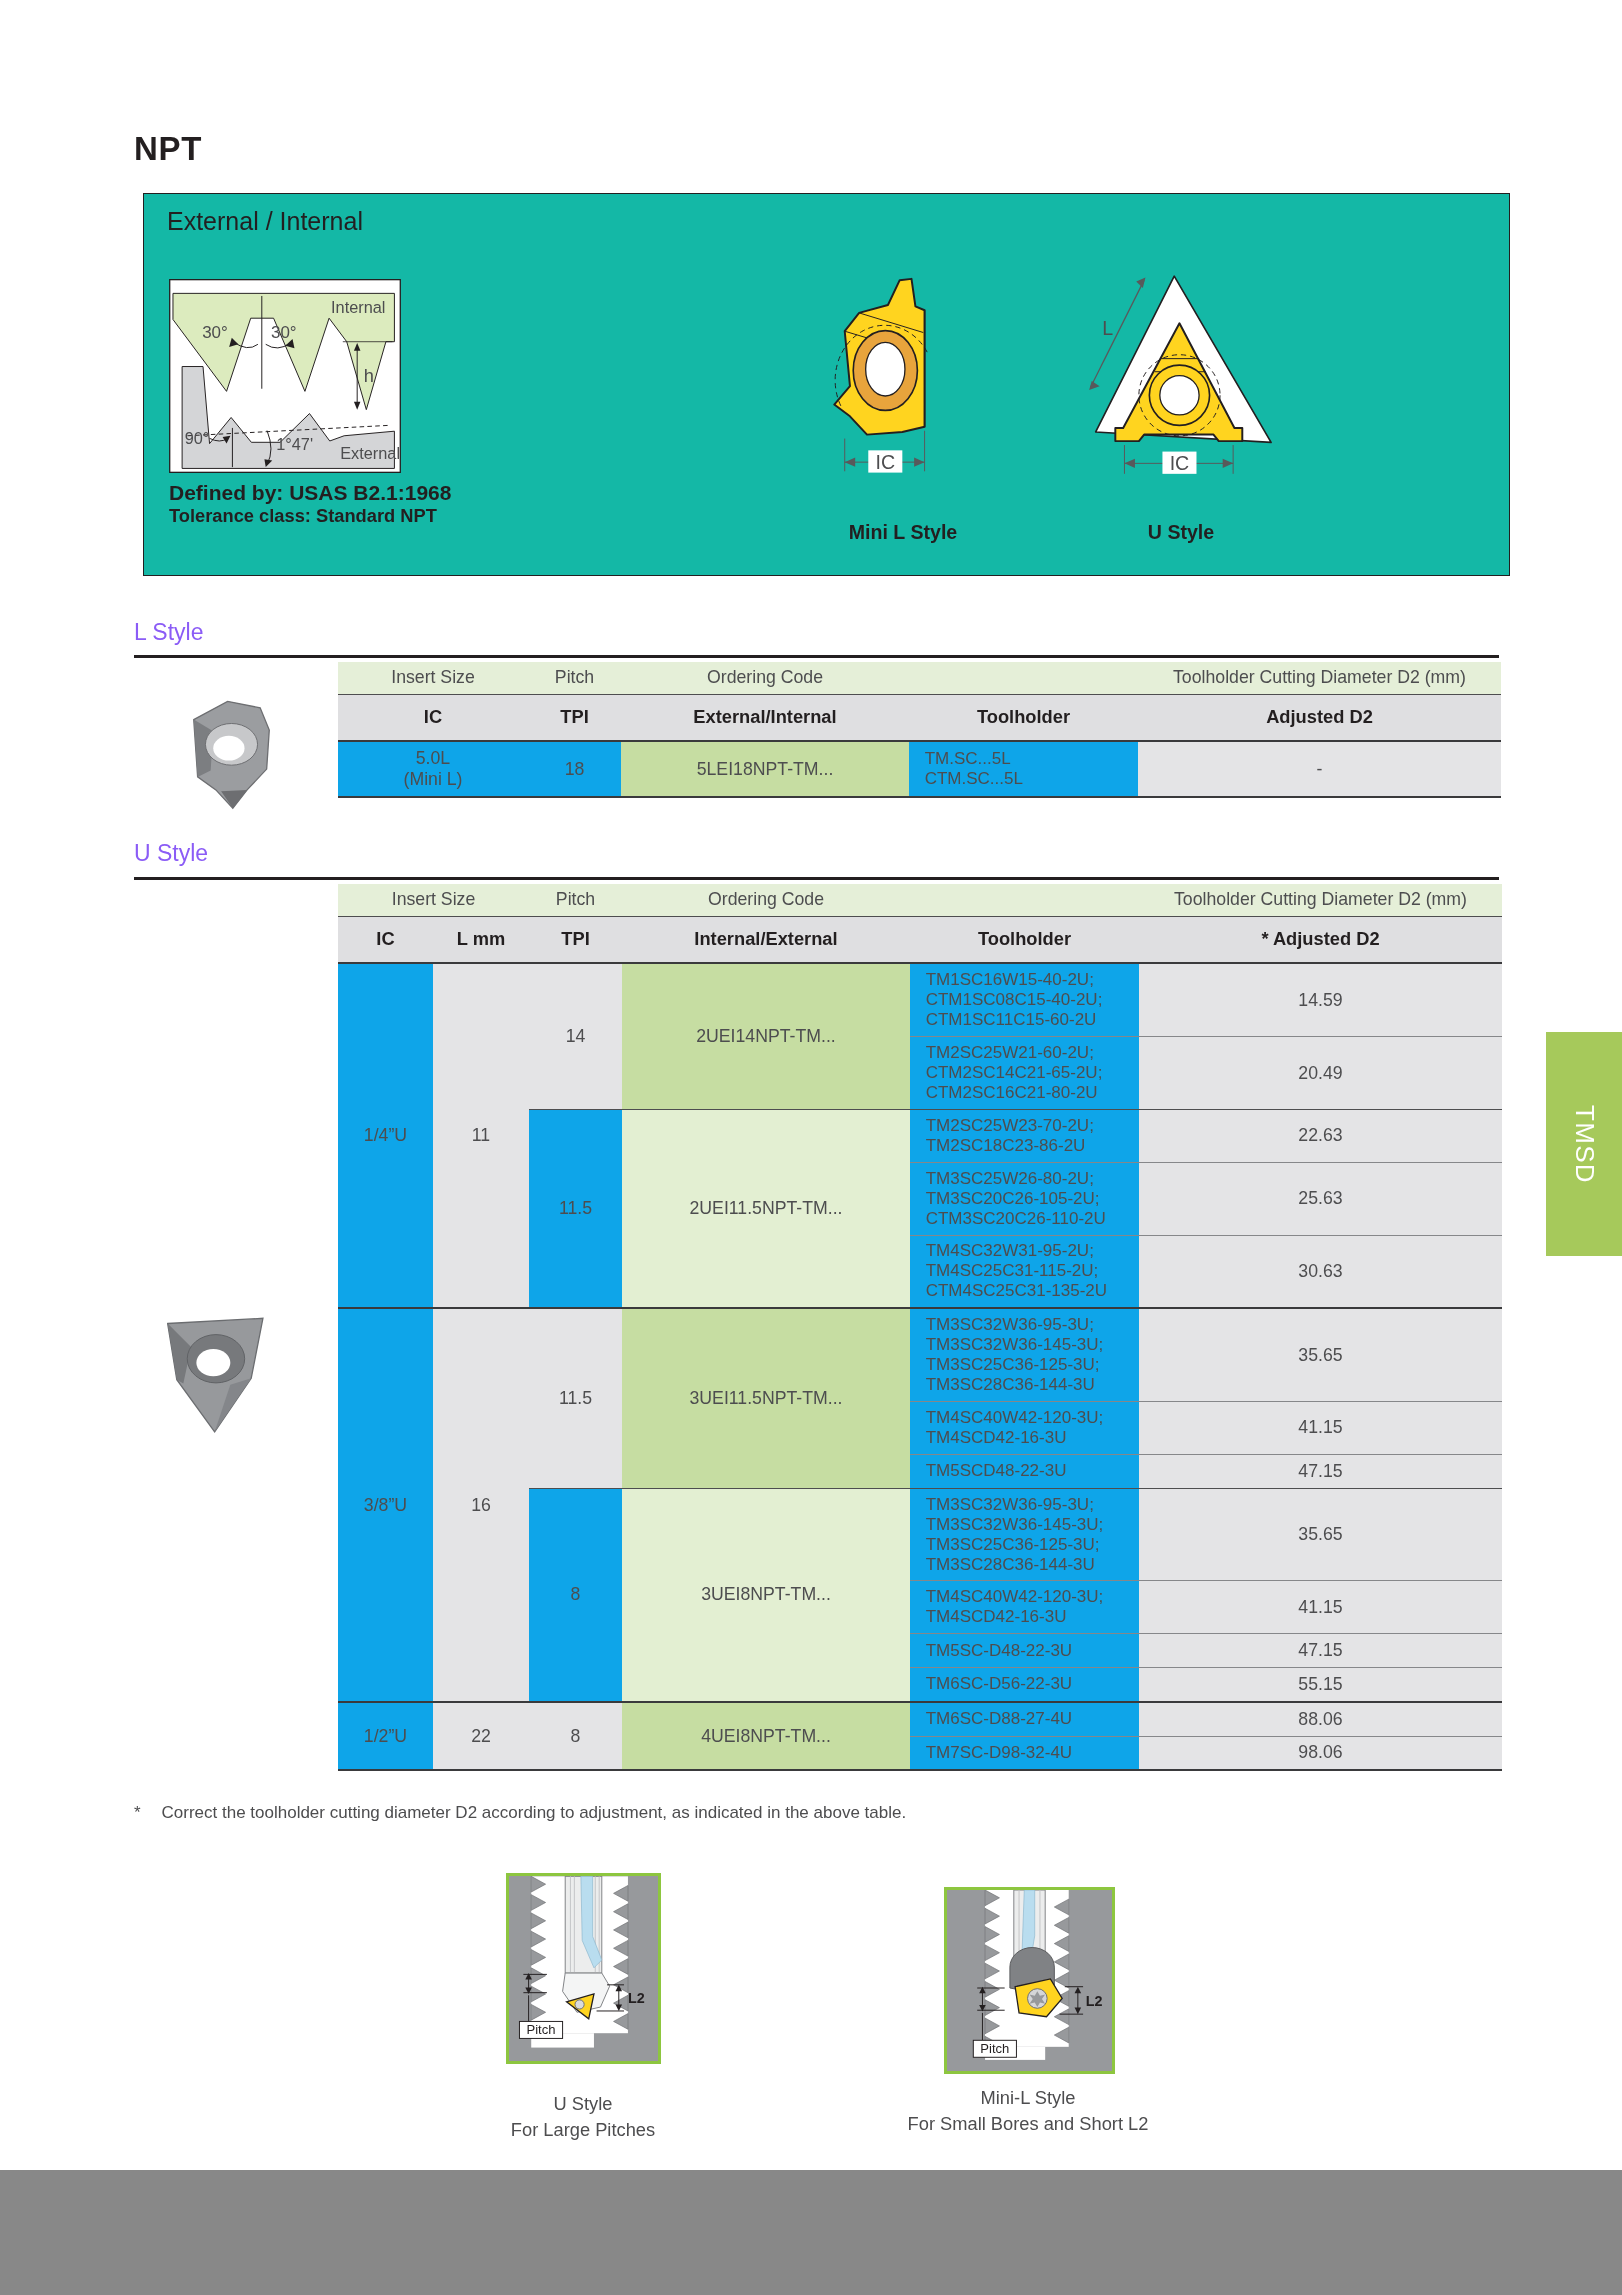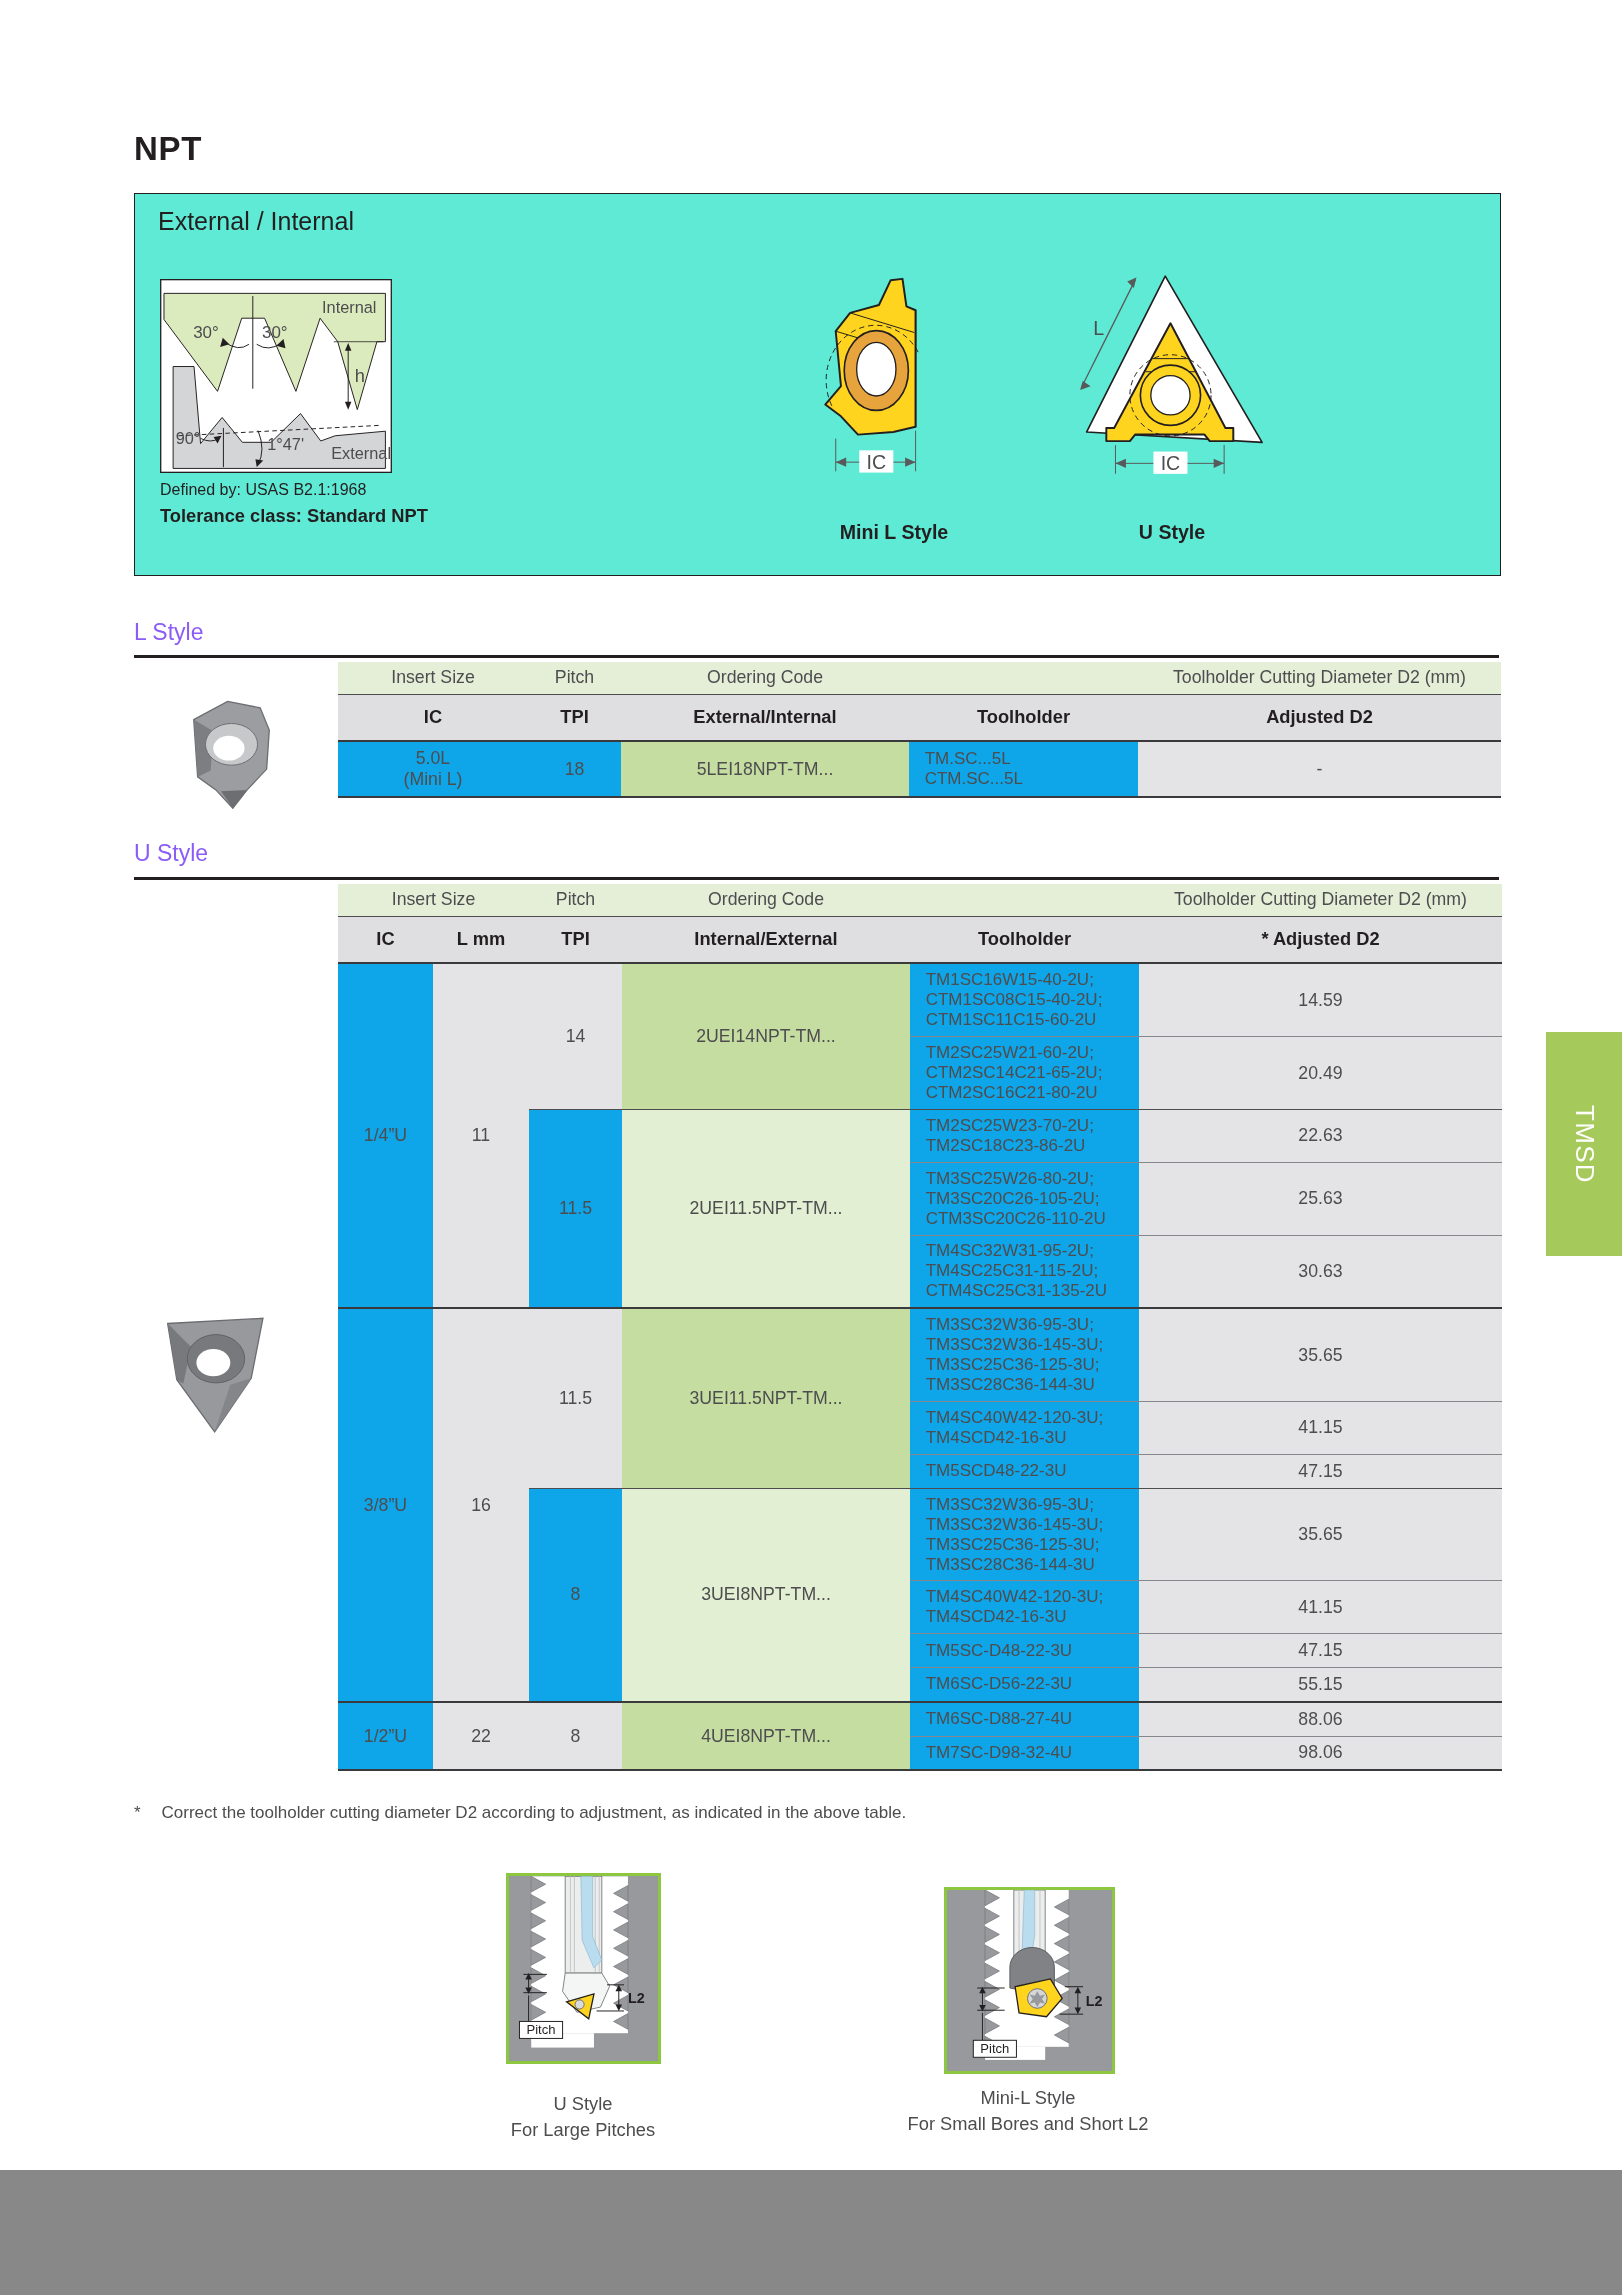--- a/index.html
+++ b/index.html
@@ -6,23 +6,23 @@
   .page{position:relative;width:1623px;height:2170px;background:#ffffff;
         font-family:"Liberation Sans",sans-serif;color:#4d4d4f;overflow:hidden;}
   .abs{position:absolute;}
 
   
   .npt-title{left:134px;top:130px;font-size:33px;font-weight:bold;color:#231f20;letter-spacing:0.7px;}
   .section-head{font-size:23px;color:#8b5cf6;text-align:center;}
   .rule{background:#231f20;height:3.3px;}
 
   
-  .overview-box{left:134px;top:193px;width:1365px;height:381px;border:1.3px solid #231f20;background:#5eead4;}
+  .overview-box{left:143px;top:193px;width:1365px;height:381px;border:1.3px solid #231f20;background:#14b8a6;}
   .overview-title{left:23px;top:13px;font-size:25px;color:#231f20;}
-  .defined{left:25px;top:287px;font-size:16px;font-weight:normal;color:#231f20;}
+  .defined{left:25px;top:287px;font-size:21px;font-weight:bold;color:#231f20;}
   .tolerance{left:25px;top:311px;font-size:18.3px;font-weight:bold;color:#231f20;}
   .insert-caption{font-size:19.6px;font-weight:bold;color:#231f20;text-align:center;margin-top:36px;}
 
   
   .cat-table{table-layout:fixed;border-collapse:collapse;border-bottom:2px solid #3a3a3c;background:#0ea5e9;}
   .cat-table th,.cat-table td{font-weight:normal;vertical-align:middle;text-align:center;
       font-size:17.7px;color:#4d4d4f;padding:5.9px 2.6px;}
   .cat-table th.h1{background:#e5efd8;height:29px;padding:1.3px;}
   .cat-table th.h2{background:#dfdfe1;height:34px;font-weight:bold;color:#231f20;font-size:18.3px;border-top:1.3px solid #4d4d4f;}
   .cat-table thead tr.r2 th{border-bottom:2px solid #3a3a3c;}

